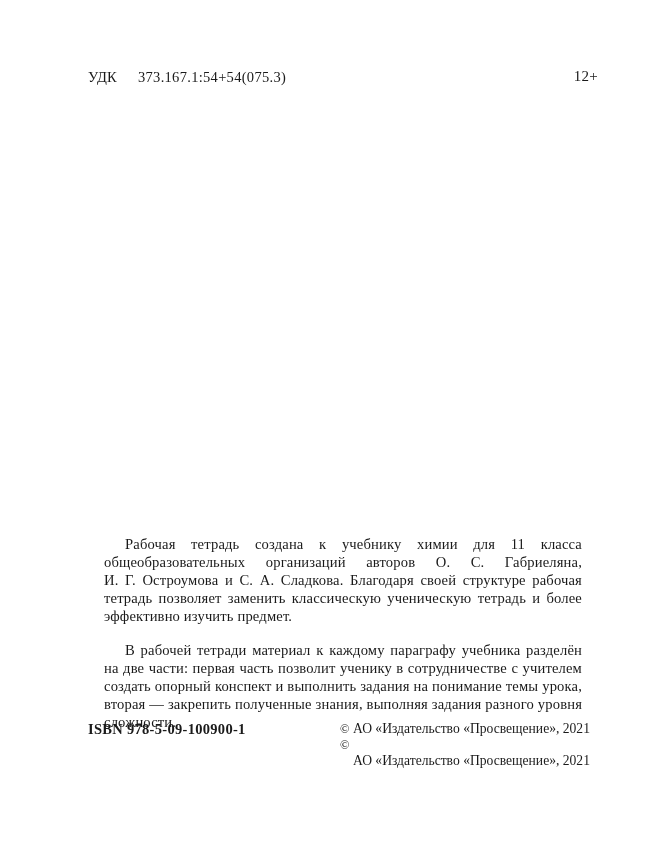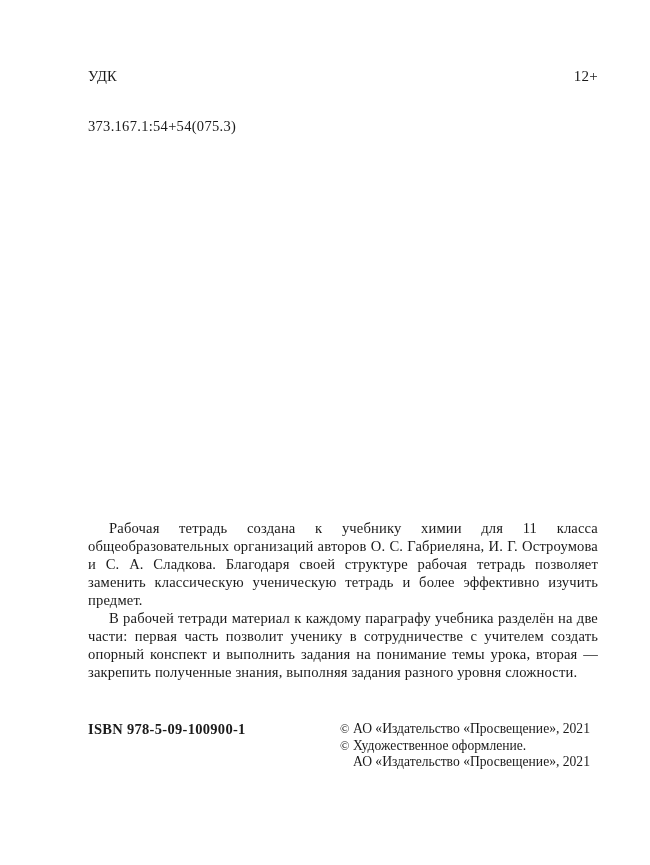--- a/index.html
+++ b/index.html
@@ -21,25 +21,24 @@
 
   
   .header-block {
     position: absolute;
     left: 88px;
     top: 68px;
     width: 510px;
   }
   .class-row {
     display: flex;
-    align-items: flex-start;
+    align-items: flex-end;
     height: 18px;
     font-size: 14.5px;
     letter-spacing: 0.2px;
-    flex-direction: column;
   }
   .class-label {
     width: 50px;
     flex: 0 0 50px;
     white-space: nowrap;
   }
   .class-value {
     white-space: nowrap;
     letter-spacing: 0.3px;
   }
@@ -52,21 +51,21 @@
   }
 
   
   .body-block {
     position: absolute;
     left: 88px;
     top: 519px;
     width: 510px;
   }
   .para {
-    margin: 0;
+    margin: 16px;
     font-size: 14.6px;
     line-height: 18px;
     text-align: justify;
     text-indent: 21px;
     hyphens: manual;
     letter-spacing: 0.15px;
   }
 
   
   .footer {
@@ -137,21 +136,20 @@
 
     <div class="copyright-block">
 
       <div class="cr-row">
         <span class="cr-mark">©</span>
         <span class="cr-text">АО «Издательство «Просвещение», 2021</span>
       </div>
 
       <div class="cr-row">
         <span class="cr-mark">©</span>
-        <span class="cr-text">Художественное оформление.</span>
       </div>
 
       <div class="cr-row cr-indent">
         <span class="cr-text">АО «Издательство «Просвещение», 2021</span>
       </div>
 
 
     </div>
   </div>
 

